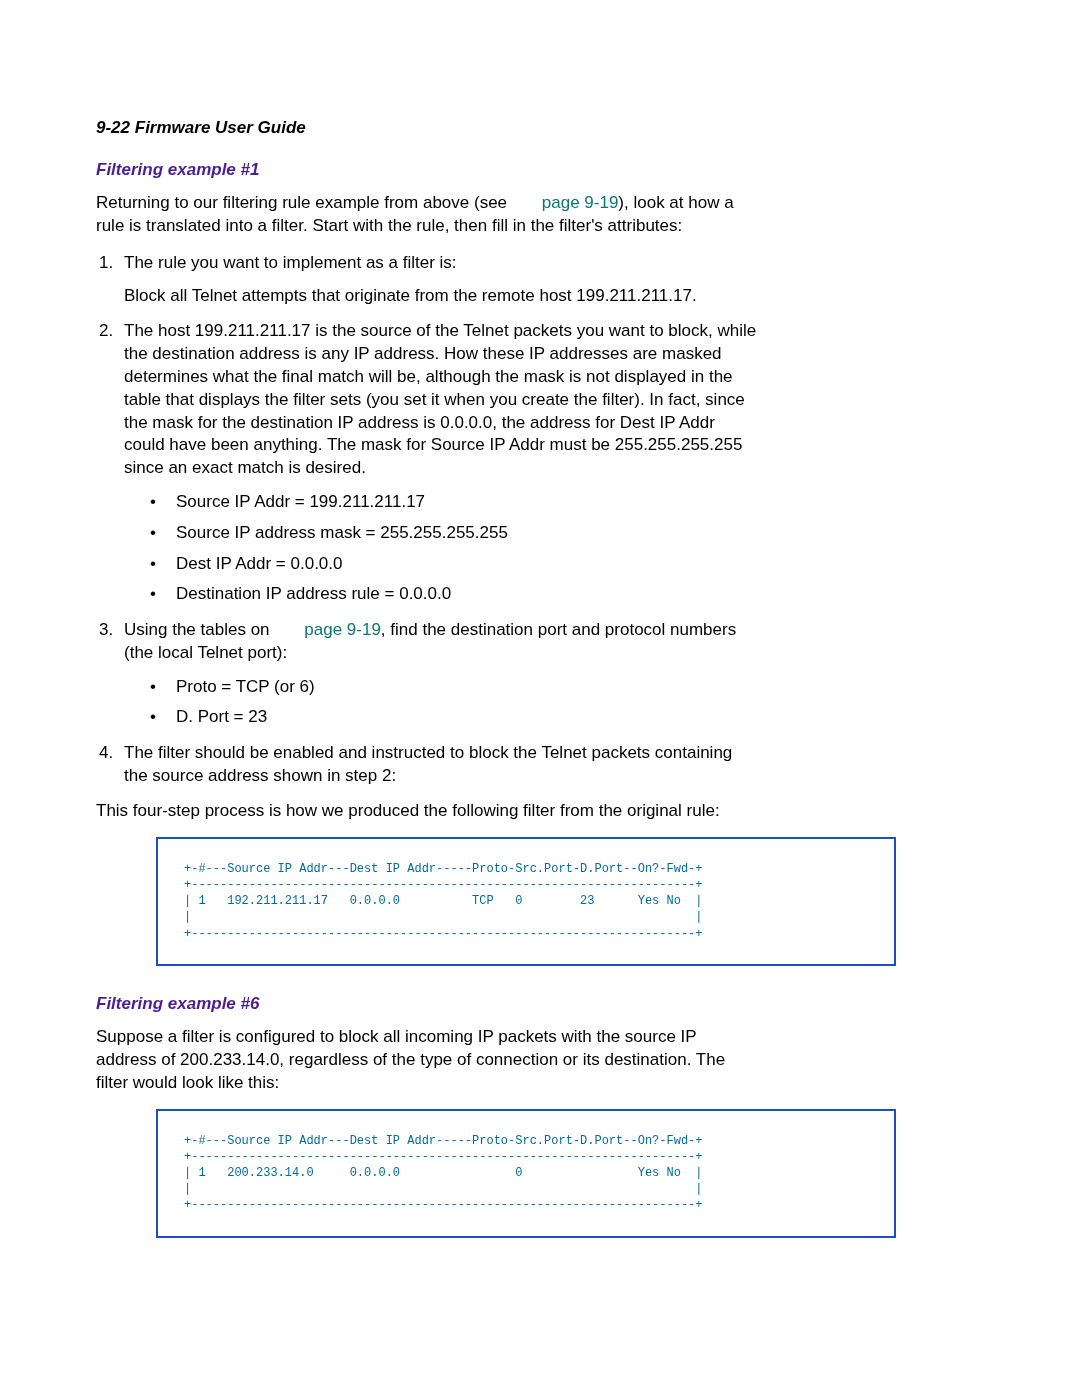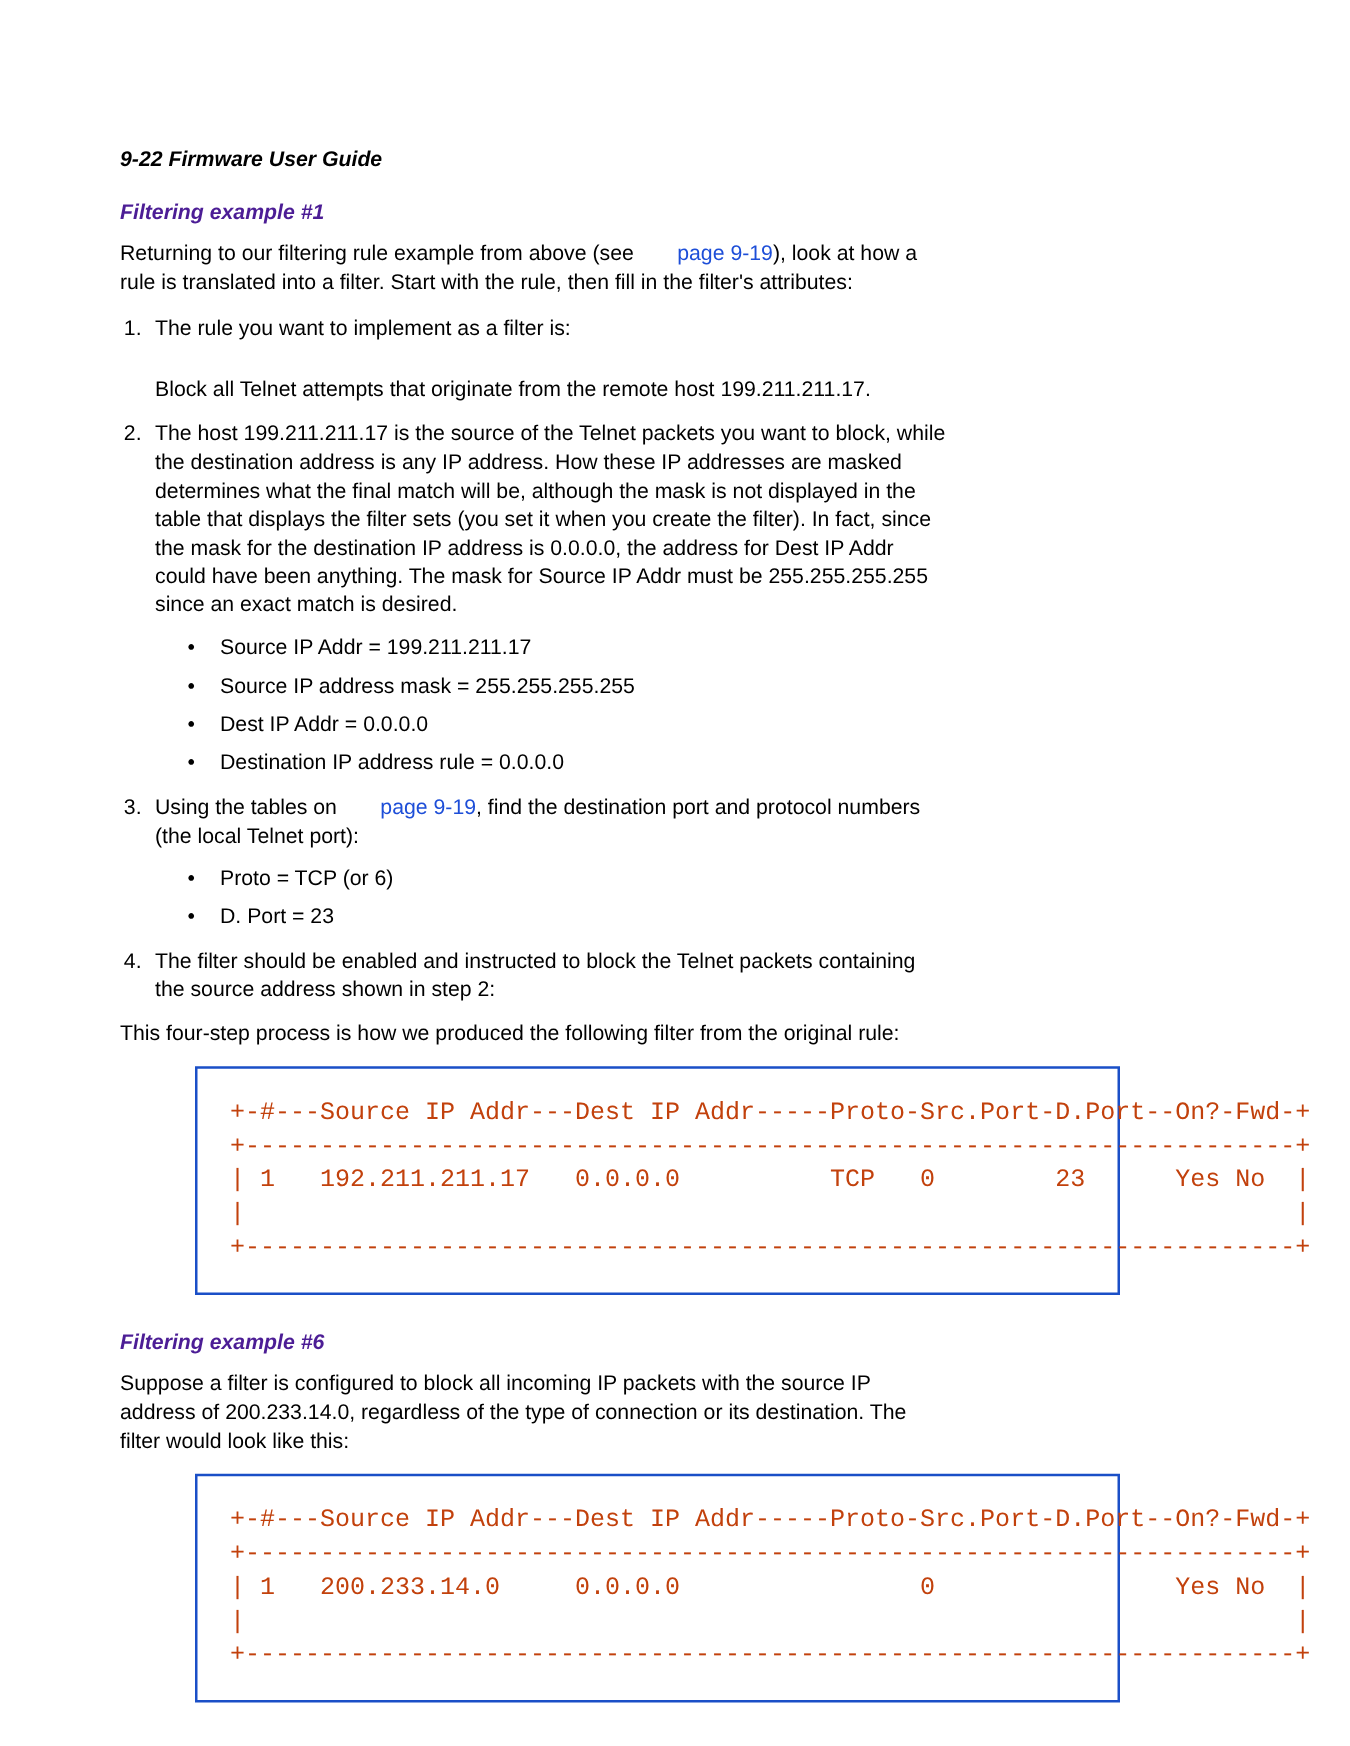--- a/index.html
+++ b/index.html
@@ -27,37 +27,37 @@
     font-style: italic;
     font-size: 17px;
     margin: 0 0 12px 0;
   }
   p.body {
     font-size: 17px;
     line-height: 1.35;
     margin: 0 0 14px 0;
   }
   a.link {
-    color: #1d4ed8;
+    color: #0f766e;
     text-decoration: none;
     padding-left: 30px;
   }
   ol.numlist {
     list-style: decimal;
     margin: 0 0 12px 22px;
     padding: 0;
   }
   ol.numlist > li {
     font-size: 17px;
     line-height: 1.35;
     padding-left: 6px;
     margin-bottom: 12px;
   }
   .step-body {
-    margin-top: 26px;
+    margin-top: 10px;
   }
   ul.bullets {
     list-style: none;
     margin: 10px 0 0 26px;
     padding: 0;
   }
   ul.bullets > li {
     font-size: 17px;
     line-height: 1.45;
     margin-bottom: 6px;
@@ -71,24 +71,24 @@
   .codebox {
     margin: 14px 0 28px 60px;
     border: 2px solid #1a4fc7;
     padding: 22px 26px 22px 26px;
     width: 740px;
     box-sizing: border-box;
   }
   .codebox pre {
     margin: 0;
     font-family: "Courier New", Courier, monospace;
-    font-size: 20px;
+    font-size: 12px;
     line-height: 1.35;
     white-space: pre;
-    color: #c2410c;
+    color: #0369a1;
   }
 </style>
 </head>
 <body>
 
 <div class="page">
 
   <div class="page-header">9-22  Firmware User Guide</div>
 
   <div class="section-title">Filtering example #1</div>

